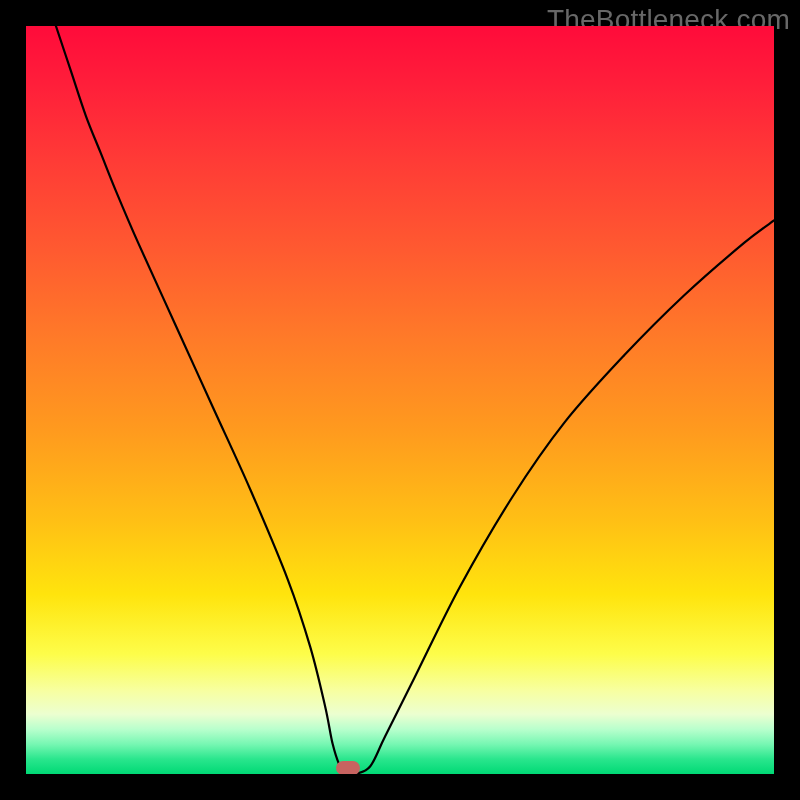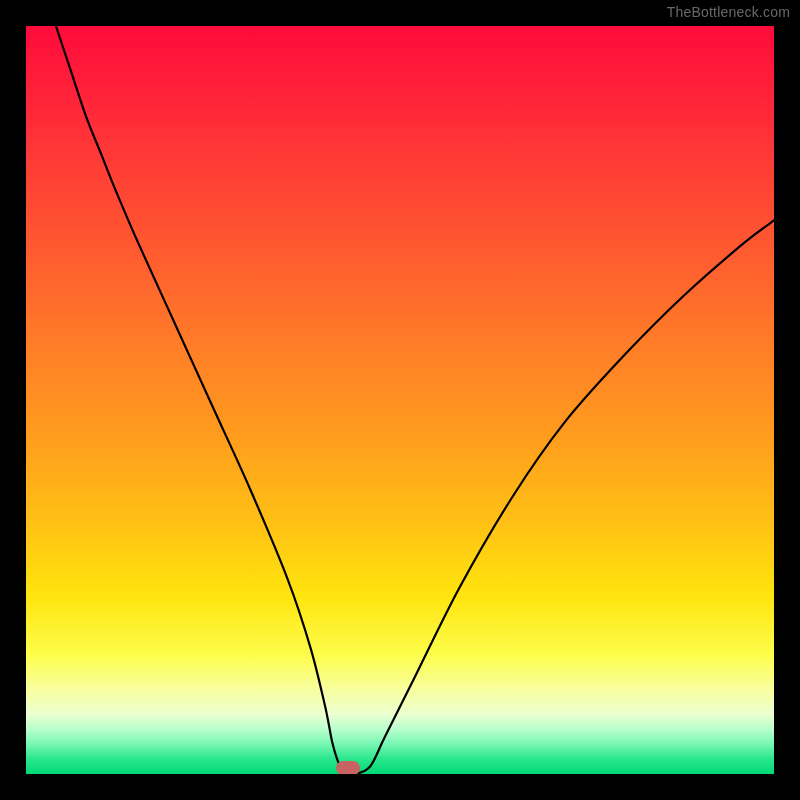--- a/index.html
+++ b/index.html
@@ -15,21 +15,21 @@
     position: relative;
     width: 800px;
     height: 800px;
     background: #000;
   }
   .watermark {
     position: absolute;
     top: 4px;
     right: 10px;
     color: #686868;
-    font-size: 14px;
+    font-size: 28px;
     font-weight: 500;
     letter-spacing: 0.2px;
     user-select: none;
   }
   .plot-area {
     position: absolute;
     left: 26px;
     top: 26px;
     width: 748px;
     height: 748px;

